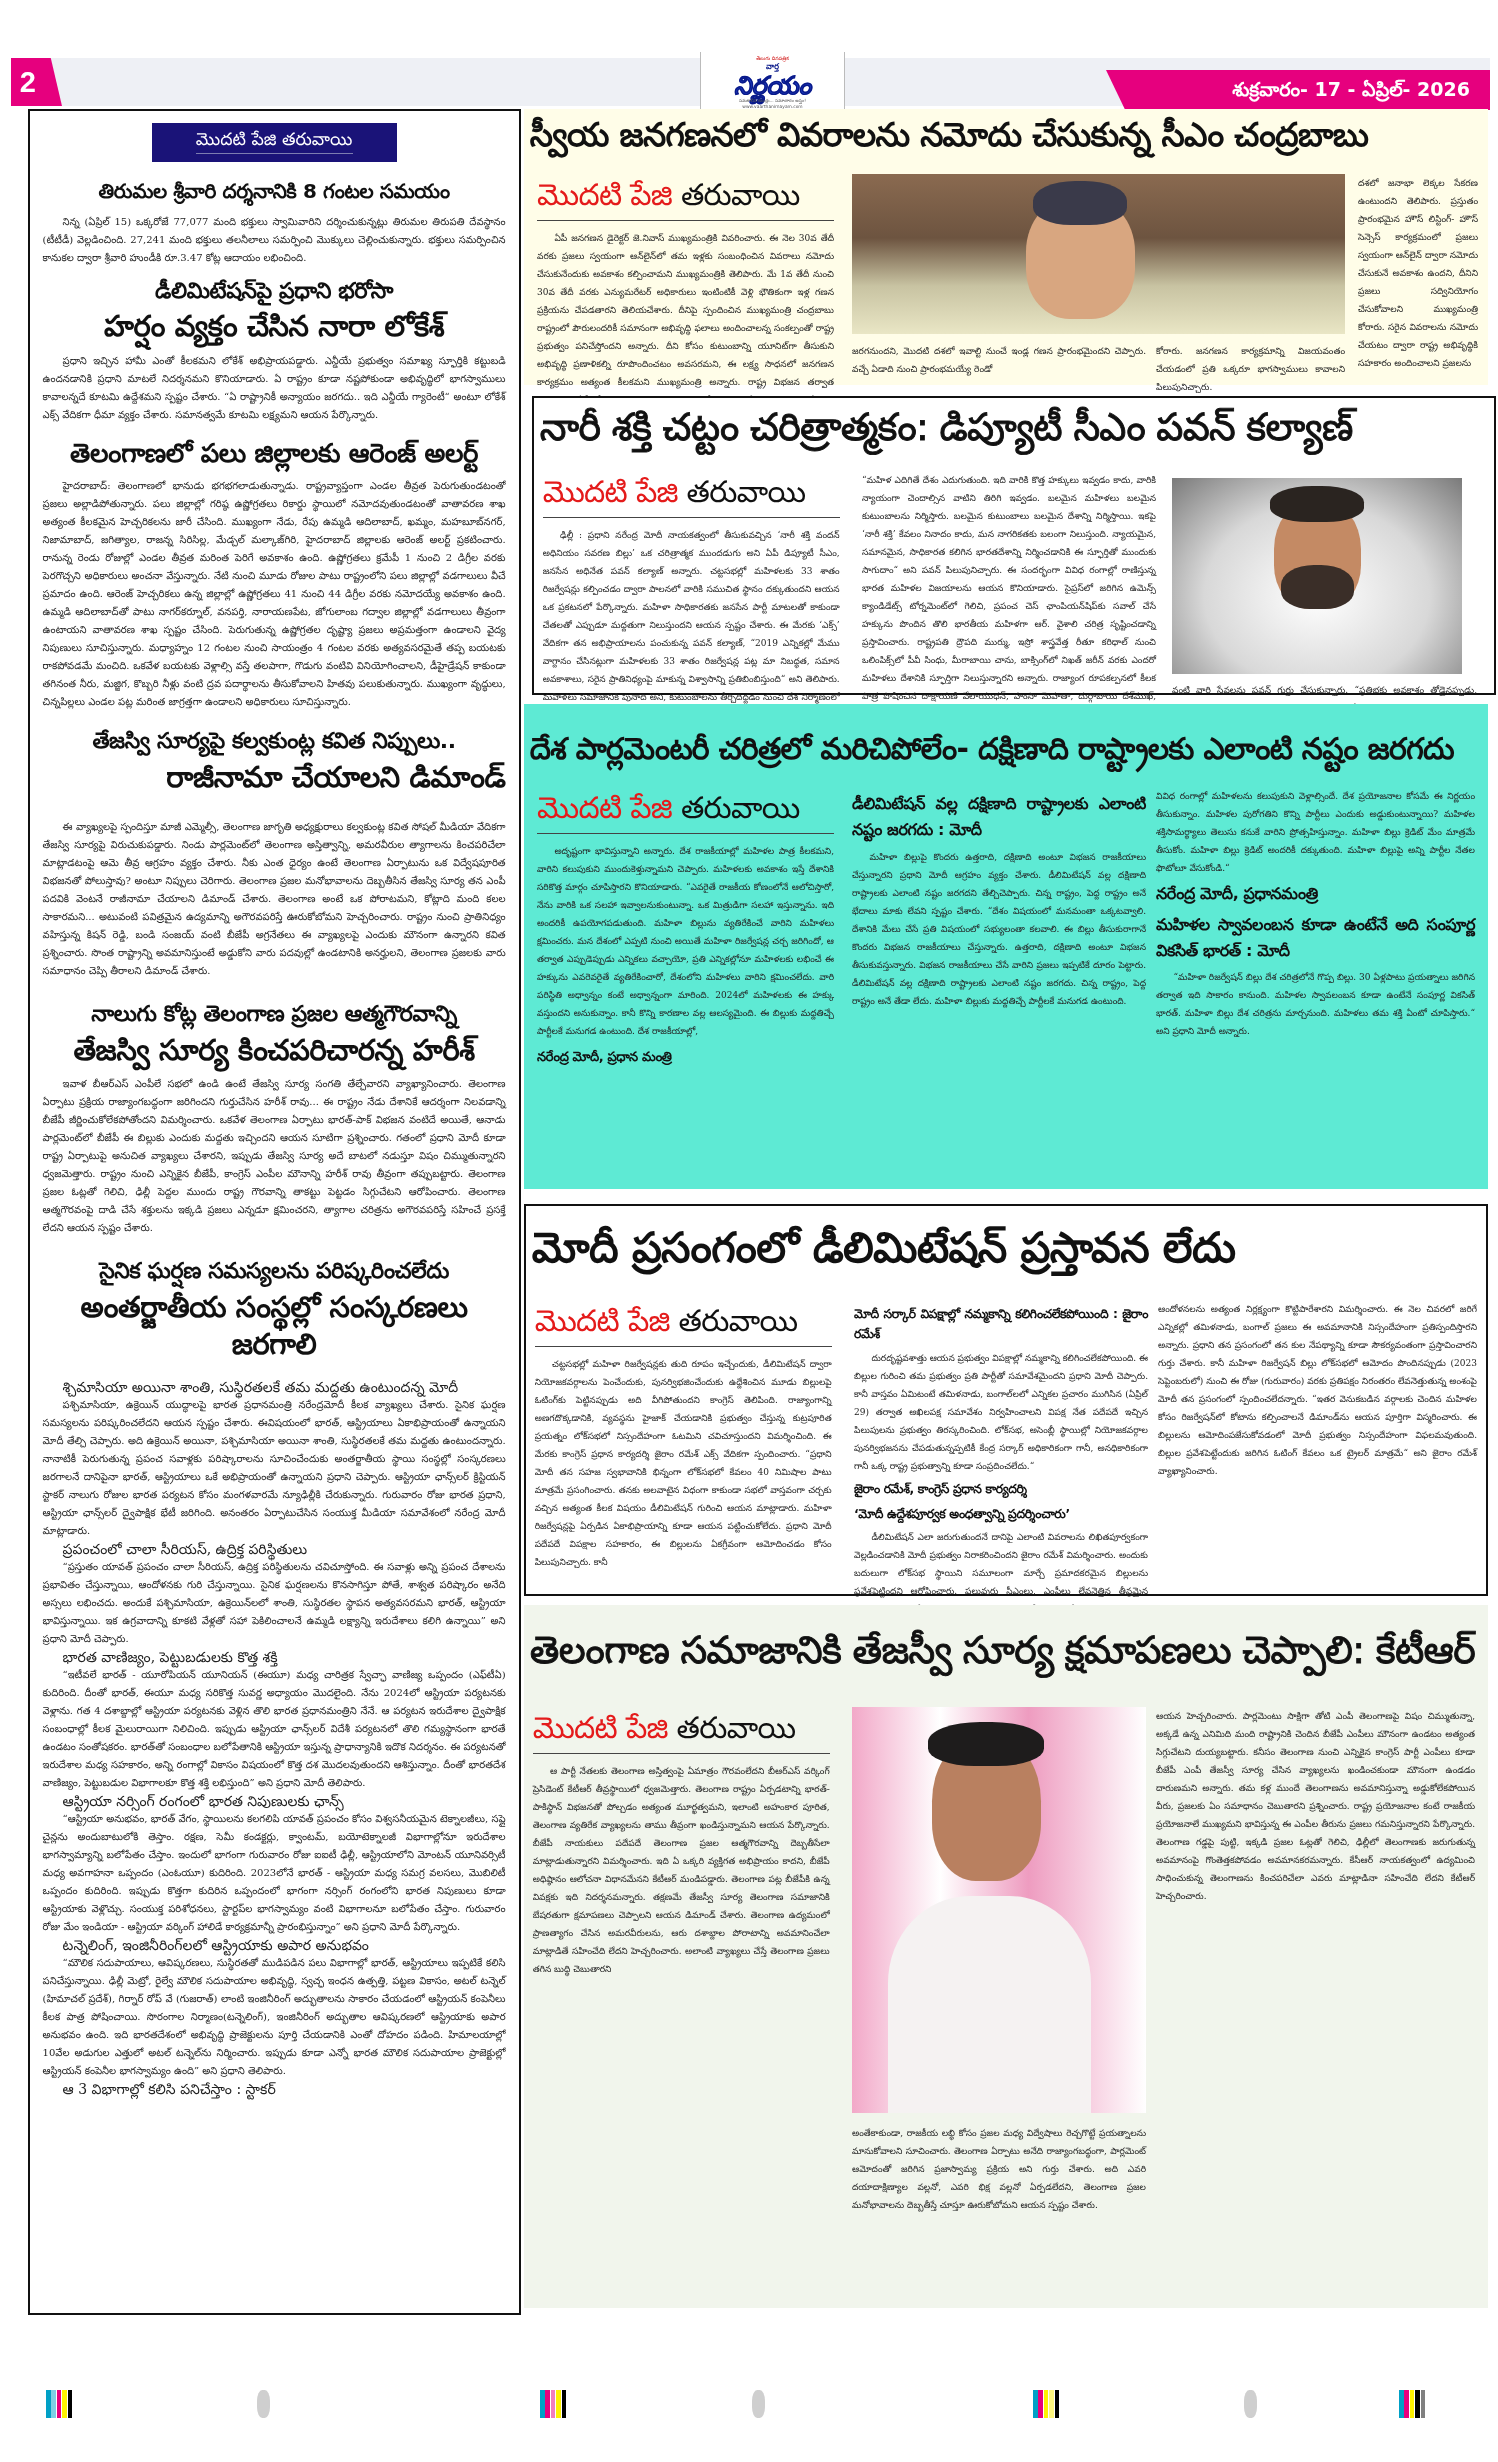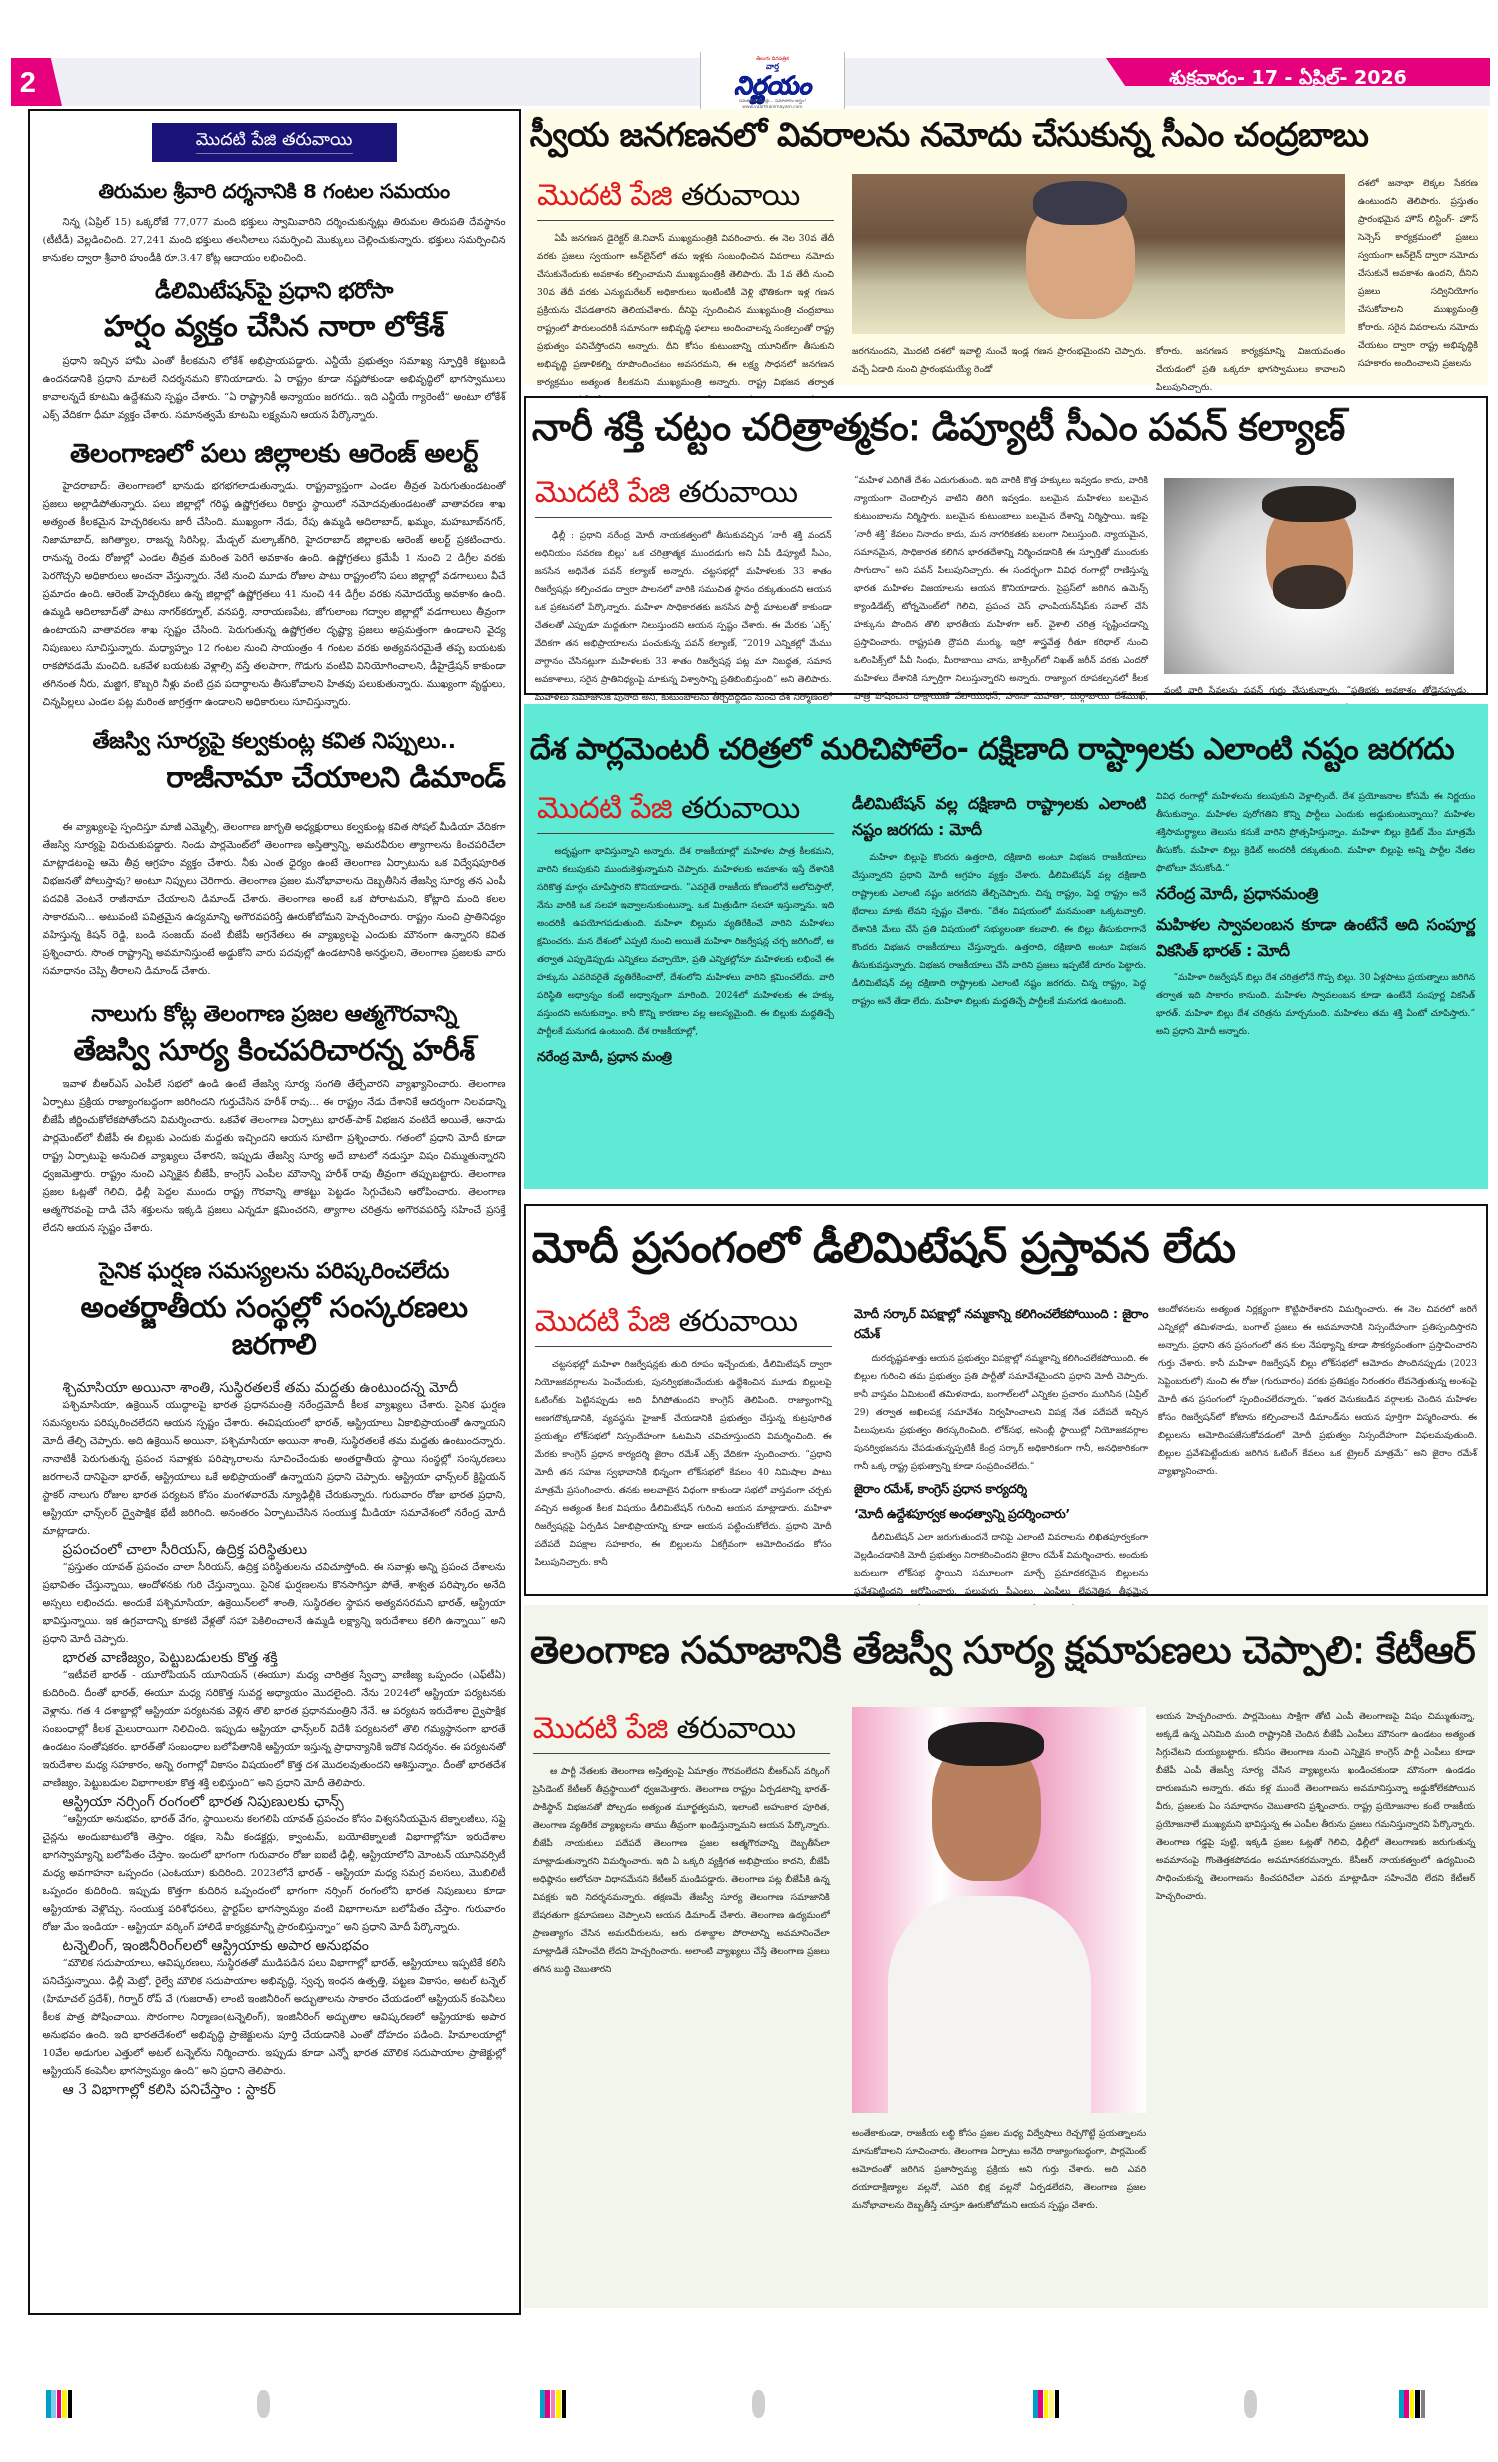--- a/index.html
+++ b/index.html
@@ -11,40 +11,40 @@
   .page-num { position: absolute; left: 0; top: 0; width: 51px; height: 48px; background: #e6007e;
     clip-path: polygon(0 0, 78% 0, 100% 100%, 0 100%); color: #fff; font-family: "Liberation Sans", sans-serif;
     font-weight: bold; font-size: 29px; line-height: 48px; padding-left: 8.7px; }
   .logo { position: absolute; left: 689px; top: -5.8px; width: 145px; height: 62px; background: #fff;
     border-left: 0.7px solid #bbb; border-right: 0.7px solid #bbb; text-align: center; }
   .logo .tag { color: #c00; font-size: 5px; font-family: "DejaVu Sans", sans-serif; margin-top: 2.9px; }
   .logo .brand-small { color: #0a1a8a; font-size: 8px; font-family: "DejaVu Sans", sans-serif; font-weight: bold; }
   .logo .brand { color: #1e3fc8; font-size: 25px; font-weight: bold; font-family: "DejaVu Sans", sans-serif;
     line-height: 25px; -webkit-text-stroke: 0.7px #0a1a8a; font-style: italic; }
   .logo .url { color: #555; font-size: 4.4px; font-family: "DejaVu Sans", sans-serif; }
-  .date-box { position: absolute; right: 0; top: 0; width: 384px; height: 28px; background: #e6007e;
+  .date-box { position: absolute; right: 0; top: 12px; width: 384px; height: 40px; background: #e6007e;
     clip-path: polygon(0 0, 100% 0, 100% 100%, 5% 100%); color: #fff; font-family: "DejaVu Sans", sans-serif;
-    font-weight: bold; font-size: 19px; line-height: 38px; text-align: center; padding-right: 20px; }
+    font-weight: bold; font-size: 19px; line-height: 38px; text-align: right; padding-right: 20px; }
 
   
   .left-col { position: absolute; left: 27.6px; top: 109px; width: 493px; height: 2206px; border: 2.2px solid #111; padding: 10px 13px; }
   .continued-box { width: 245px; height: 39px; background: #1a1378; margin: 1.5px auto 17.4px; text-align: center; color: #fff;
     font-family: "DejaVu Sans", sans-serif; font-size: 17.4px; line-height: 33px; border-bottom: 5.8px solid #1a1378; position: relative; }
   .continued-box::after { content: ""; position: absolute; left: 44px; right: 44px; bottom: 2.9px; height: 0.7px; background: #7c7cb0; }
   .lh { font-family: "DejaVu Sans", sans-serif; font-weight: bold; text-align: center; color: #111; line-height: 1.25; letter-spacing: -0.4px; }
   .lh.s { font-size: 20px; margin: 7.3px 0 8.7px; }
   .lh.m { font-size: 22px; margin: 10px 0 4.4px; }
   .lh.l { font-size: 29px; margin: 2.9px 0 7.3px; }
   .body-p { font-size: 10px; line-height: 18px; text-align: justify; text-indent: 20px; color: #222; font-family: "DejaVu Serif", serif; }
   .sub-p { font-size: 14px; line-height: 18px; padding-left: 20px; color: #222; }
 
   
   .article { position: absolute; left: 524px; width: 964px; }
   .a1 { top: 109px; height: 276px; background: #fffde8; }
-  .a2 { top: 396px; height: 299px; border: 2.2px solid #111; background: #fff; }
+  .a2 { top: 396px; height: 299px; border: 2.2px solid #111; background: #fff; margin-left: 8px; }
   .a3 { top: 704px; height: 485px; background: #5eead4; }
   .a4 { top: 1204px; height: 392px; border: 2.2px solid #111; background: #fff; }
   .a5 { top: 1605px; height: 703px; background: #f1f5ec; }
 
   .headline { font-family: "DejaVu Sans", sans-serif; font-weight: bold; color: #111; white-space: nowrap; letter-spacing: -0.7px; padding-left: 5.8px; }
   .a1 .headline { font-size: 33px; line-height: 51px; }
   .a2 .headline { font-size: 38px; line-height: 58px; font-weight: normal; -webkit-text-stroke: 0.9px #111; }
   .a3 .headline { font-size: 30px; line-height: 58px; }
   .a4 .headline { font-size: 42px; line-height: 65px; }
   .a5 .headline { font-size: 38px; line-height: 65px; font-weight: normal; -webkit-text-stroke: 0.9px #111; }

